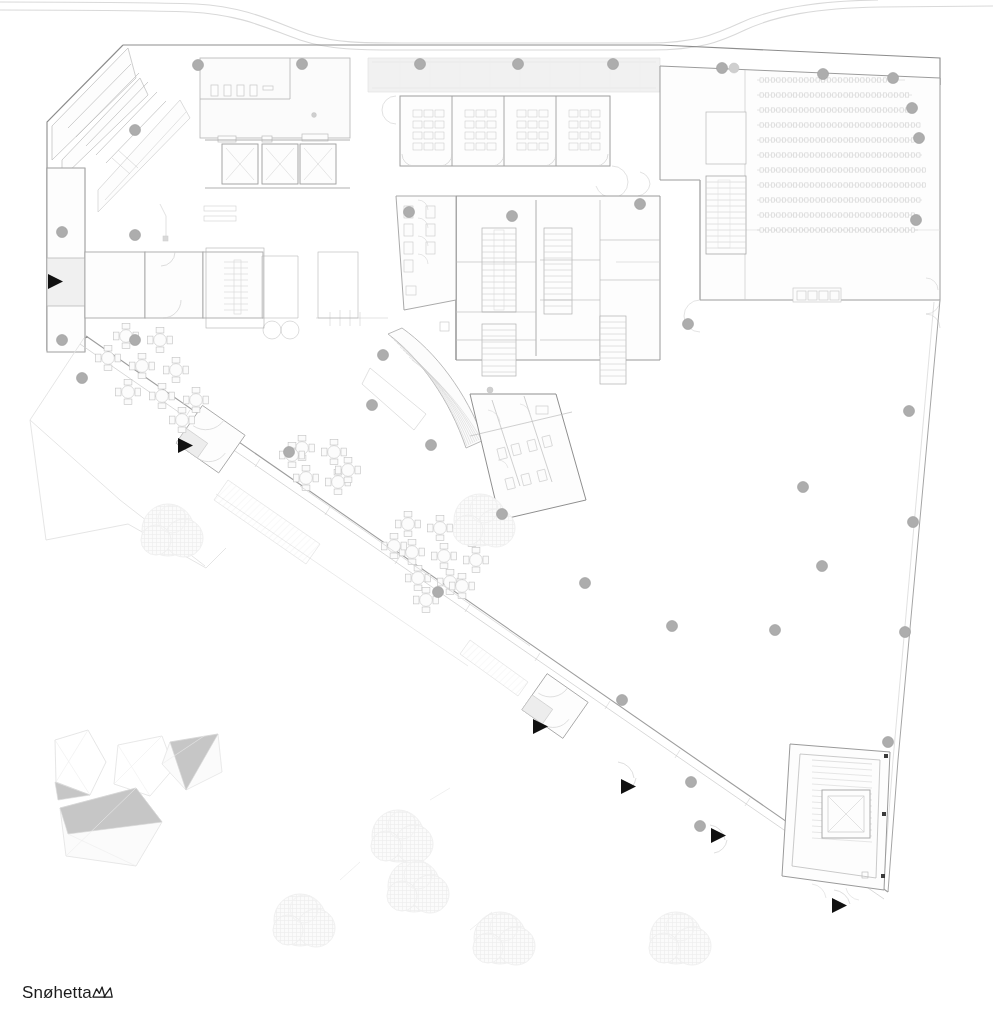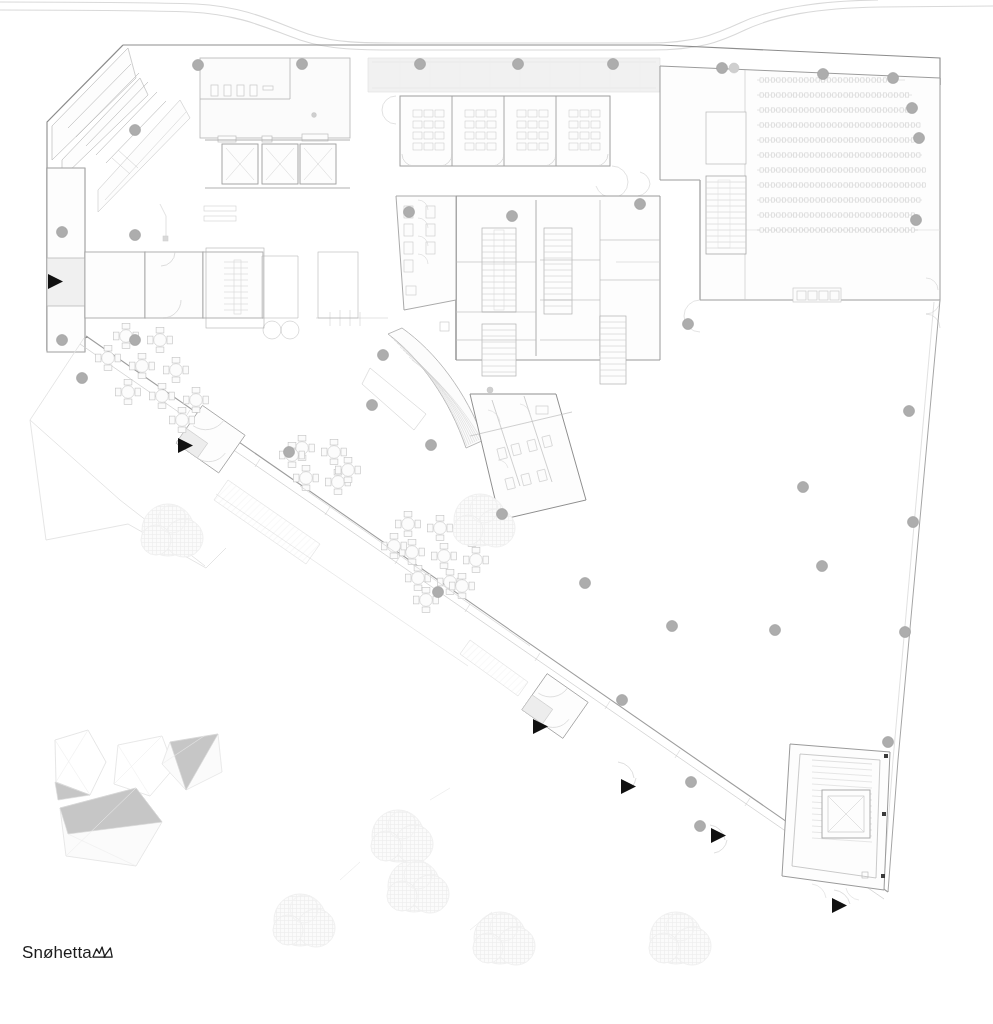--- a/index.html
+++ b/index.html
@@ -1,19 +1,19 @@
 <!DOCTYPE html>
 <html><head>
 <meta charset="utf-8">
 <style>
   html,body{margin:0;padding:0;background:#ffffff;}
   body{width:993px;height:1024px;overflow:hidden;font-family:"Liberation Sans",sans-serif;}
   #plan-root{position:relative;width:993px;height:1024px;background:#fff;}
   svg{display:block;}
-  .logo-wrap{position:absolute;left:22px;top:944px;display:flex;align-items:center;gap:0;}
+  .logo-wrap{position:absolute;left:22px;top:984px;display:flex;align-items:center;gap:0;}
   .logo-text{font-family:"Liberation Sans",sans-serif;font-size:17px;color:#1b1b1b;letter-spacing:.1px;line-height:1;}
   .logo-mark{width:22px;height:17px;}
 </style>
 </head>
 <body>
 
 <div id="plan-root">
 
 <svg width="993" height="1024" viewBox="0 0 993 1024" xmlns="http://www.w3.org/2000/svg">
   <defs>

